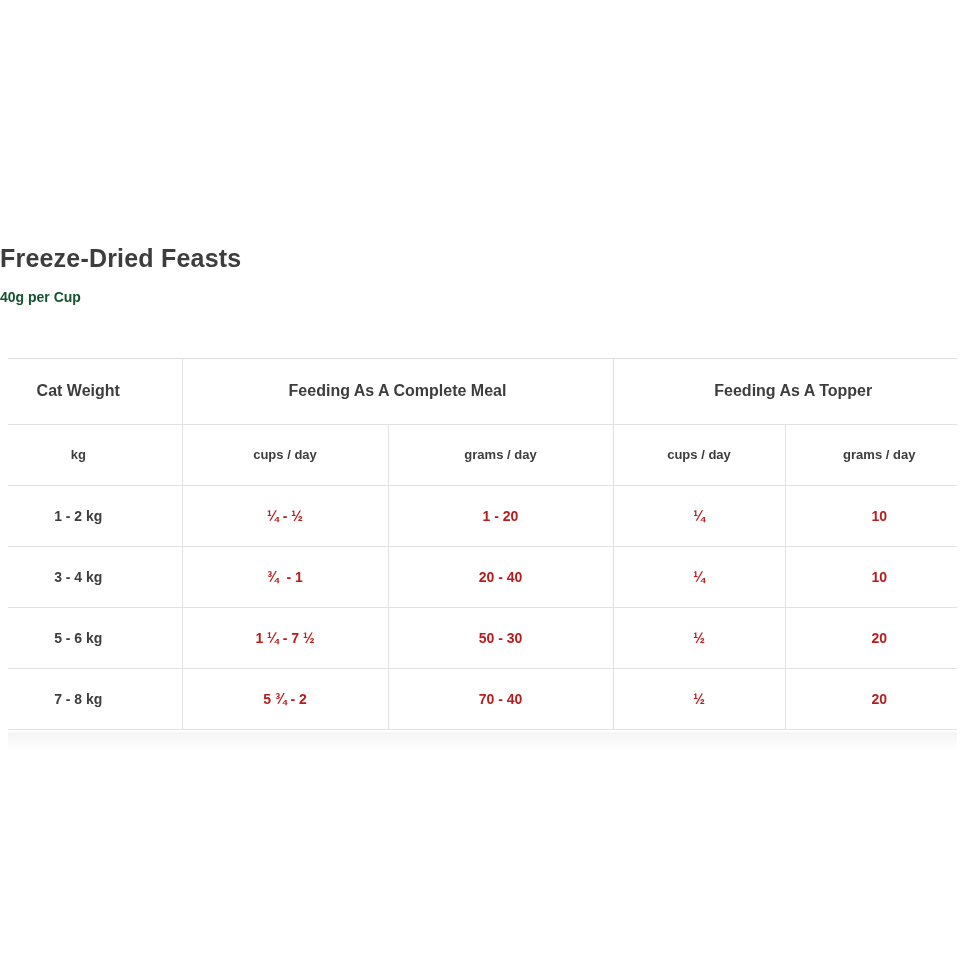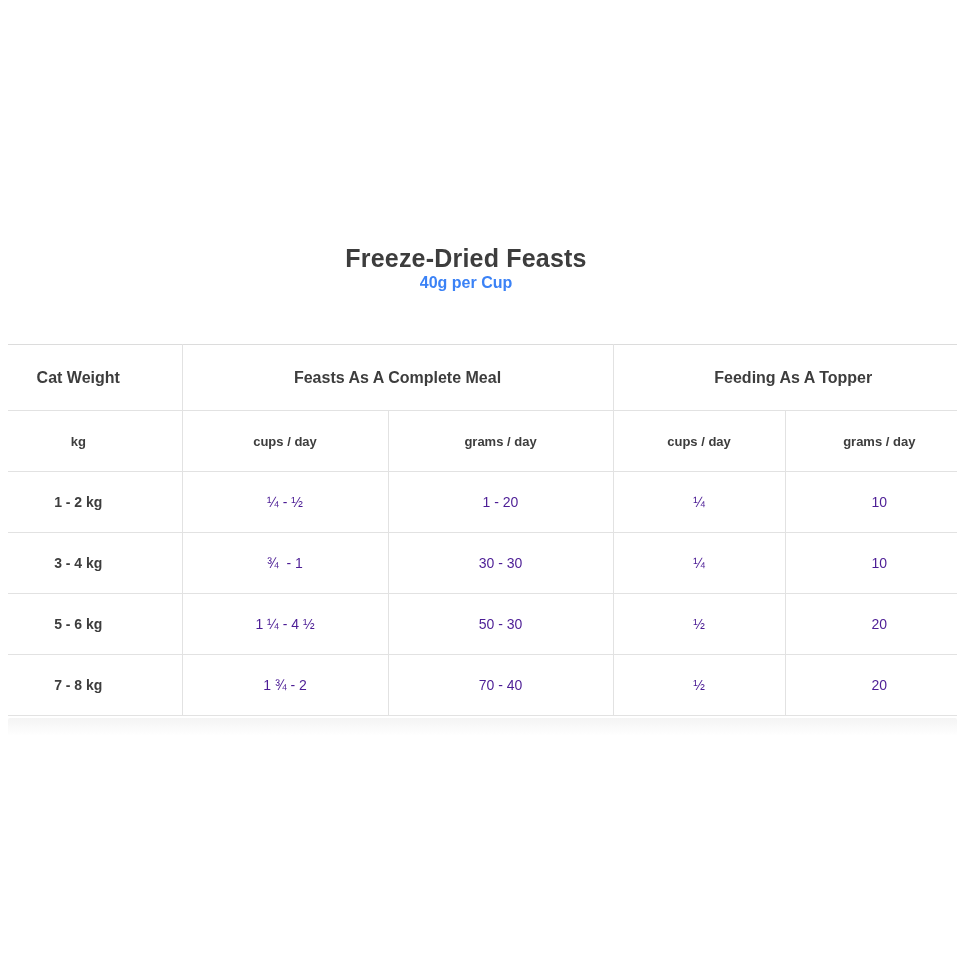--- a/index.html
+++ b/index.html
@@ -5,34 +5,34 @@
   * { box-sizing: border-box; margin: 0; padding: 0; }
   html, body {
     width: 964px; height: 964px;
     background: #ffffff;
     font-family: "Liberation Sans", "DejaVu Sans", sans-serif;
     overflow: hidden;
   }
   .header {
     margin-top: 243px;
     padding-right: 32px;
-    text-align: center;
+    text-align: left;
   }
   .page-title {
     font-size: 25px;
     font-weight: bold;
     color: #3d3d3d;
     line-height: 1.2;
     letter-spacing: 0.2px;
   }
   .page-subtitle {
-    margin-top: 0;
-    font-size: 16px;
+    margin-top: 16px;
+    font-size: 14px;
     font-weight: bold;
-    color: #3b82f6;
+    color: #14532d;
     line-height: 1.2;
   }
   .table-viewport {
     margin: 52px 7px 0 8px;
     overflow: hidden;
   }
   table.feeding-table {
     table-layout: fixed;
     width: 998px;
     margin-left: -33px;
@@ -61,22 +61,22 @@
   }
   tr.sub-row th {
     height: 61px;
     font-size: 13px;
     font-weight: bold;
     color: #3d3d3d;
   }
   tbody td {
     height: 61px;
     font-size: 14px;
-    font-weight: normal;
-    color: #4c1d95;
+    font-weight: bold;
+    color: #b91c1c;
   }
   tbody td.weight-cell {
     font-weight: bold;
     color: #3d3d3d;
   }
   .hscrollbar {
     height: 18px;
     margin: 2px 7px 0 8px;
     border-radius: 2px;
     background: linear-gradient(180deg, #f4f4f4 0%, #fafafa 55%, #ffffff 100%);
@@ -95,21 +95,21 @@
     <colgroup>
       <col class="c1">
         <col class="c2">
         <col class="c3">
         <col class="c4">
         <col class="c5">
     </colgroup>
     <thead>
       <tr class="group-row">
         <th>Cat Weight</th>
-        <th colspan="2">Feasts As A Complete Meal</th>
+        <th colspan="2">Feeding As A Complete Meal</th>
         <th colspan="2">Feeding As A Topper</th>
       </tr>
       <tr class="sub-row">
         <th>kg</th>
         <th>cups / day</th>
         <th>grams / day</th>
         <th>cups / day</th>
         <th>grams / day</th>
       </tr>
     </thead>
@@ -117,34 +117,34 @@
       <tr>
         <td class="weight-cell">1 - 2 kg</td>
         <td>¼ - ½</td>
         <td>1 - 20</td>
         <td>¼</td>
         <td>10</td>
       </tr>
       <tr>
         <td class="weight-cell">3 - 4 kg</td>
         <td>¾&nbsp; - 1</td>
-        <td>30 - 30</td>
+        <td>20 - 40</td>
         <td>¼</td>
         <td>10</td>
       </tr>
       <tr>
         <td class="weight-cell">5 - 6 kg</td>
-        <td>1 ¼ - 4 ½</td>
+        <td>1 ¼ - 7 ½</td>
         <td>50 - 30</td>
         <td>½</td>
         <td>20</td>
       </tr>
       <tr>
         <td class="weight-cell">7 - 8 kg</td>
-        <td>1 ¾ - 2</td>
+        <td>5 ¾ - 2</td>
         <td>70 - 40</td>
         <td>½</td>
         <td>20</td>
       </tr>
     </tbody>
   </table>
 </div>
 
 <div class="hscrollbar"></div>
 

